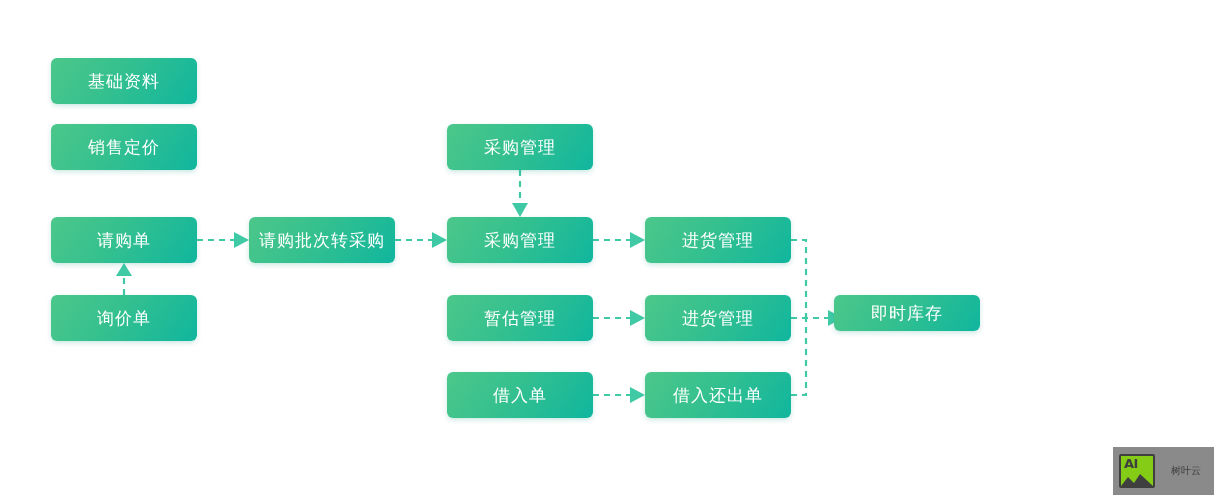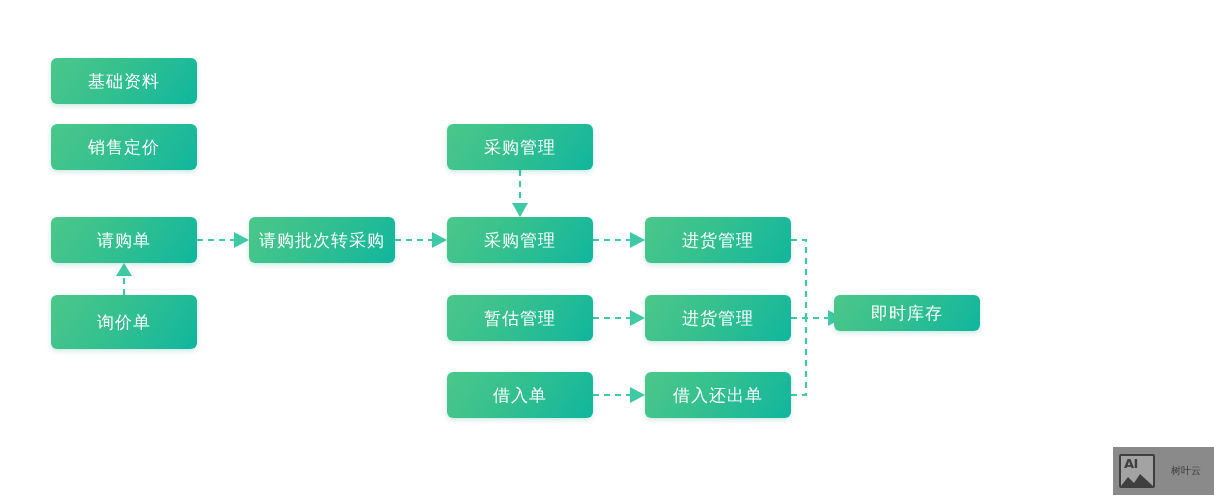--- a/index.html
+++ b/index.html
@@ -40,21 +40,21 @@
     display:flex;align-items:center;
     padding-left:6px;
     box-sizing:border-box;
   }
   .wm-icon{
     width:32px;height:30px;
     border:2px solid #3f3f3f;
     border-radius:2px;
     position:relative;
     overflow:hidden;
-    background:#a3a3a3;
+    background:#84cc16;
     flex:none;
   }
   .wm-icon .ai{
     position:absolute;left:3px;top:1px;
     font-size:13px;font-weight:bold;color:#3f3f3f;
     font-family:"DejaVu Sans","Liberation Sans",sans-serif;
     letter-spacing:-0.5px;
     line-height:13px;
   }
   .wm-icon .hill{
@@ -131,21 +131,21 @@
 
     <g>
       <line x1="791" y1="318" x2="828" y2="318" stroke="#3fc9a5" stroke-width="2.2" stroke-dasharray="6 5"></line>
       <path d="M828,310 L843,318 L828,326 Z" fill="#3fc9a5"></path>
     </g>
   </svg>
 
   <div class="node" style="left: 51px; top: 58px; width: 146px; height: 46px;">基础资料</div>
   <div class="node" style="left: 51px; top: 124px; width: 146px; height: 46px;">销售定价</div>
   <div class="node" style="left: 51px; top: 217px; width: 146px; height: 46px;">请购单</div>
-  <div class="node" style="left: 51px; top: 295px; width: 146px; height: 54px;">询价单</div>
+  <div class="node" style="left: 51px; top: 295px; width: 146px; height: 46px;">询价单</div>
   <div class="node" style="left: 249px; top: 217px; width: 146px; height: 46px;">请购批次转采购</div>
   <div class="node" style="left: 447px; top: 124px; width: 146px; height: 46px;">采购管理</div>
   <div class="node" style="left: 447px; top: 217px; width: 146px; height: 46px;">采购管理</div>
   <div class="node" style="left: 447px; top: 372px; width: 146px; height: 46px;">借入单</div>
   <div class="node" style="left: 447px; top: 295px; width: 146px; height: 46px;">暂估管理</div>
   <div class="node" style="left: 645px; top: 217px; width: 146px; height: 46px;">进货管理</div>
   <div class="node" style="left: 645px; top: 295px; width: 146px; height: 46px;">进货管理</div>
   <div class="node" style="left: 645px; top: 372px; width: 146px; height: 46px;">借入还出单</div>
   <div class="node" style="left: 834px; top: 295px; width: 146px; height: 36px;">即时库存</div>
 

